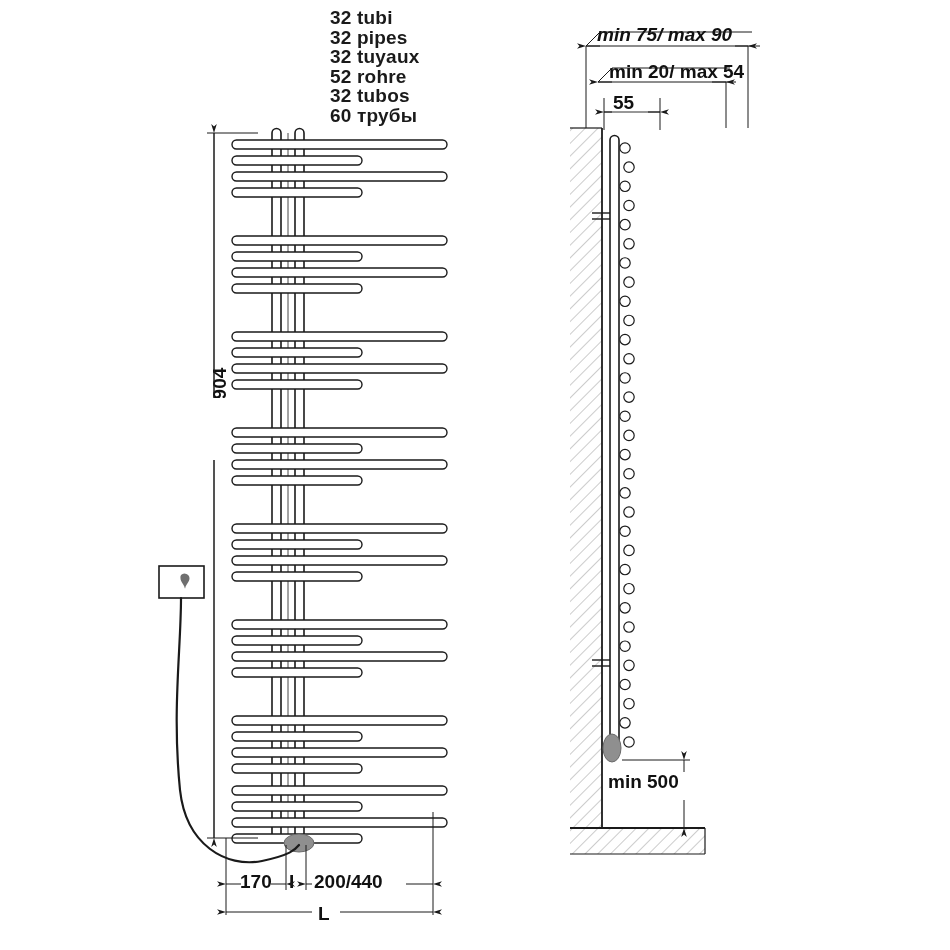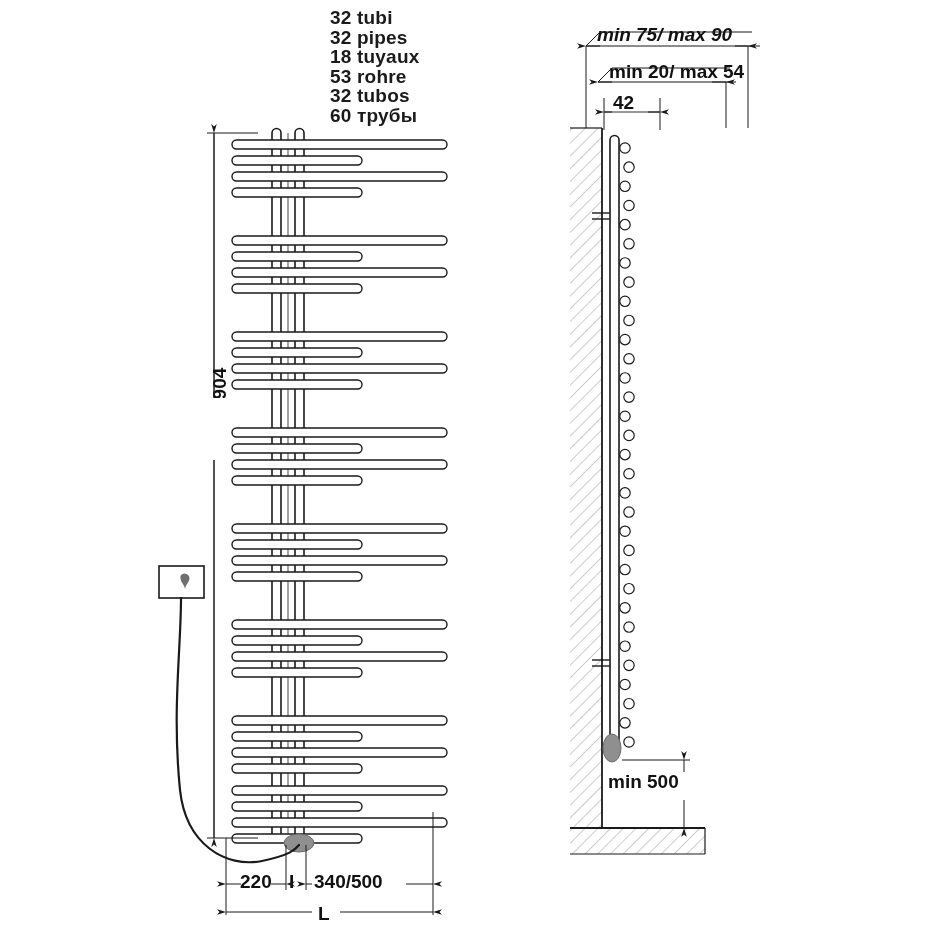--- a/index.html
+++ b/index.html
@@ -54,36 +54,36 @@
   }
 </style>
 </head>
 <body>
 
 <div id="stage">
 
   <div class="pipe-legend">
     <div>32 tubi</div>
     <div class="it">32 pipes</div>
-    <div class="it">18 tuyaux</div>
-    <div class="it">53 rohre</div>
+    <div class="it">32 tuyaux</div>
+    <div class="it">52 rohre</div>
     <div class="it">32 tubos</div>
     <div class="it">60 трубы</div>
   </div>
 
   <div class="lbl dim-text rot" style="left:209px; top:410px;">1904</div>
 
-  <div class="lbl dim-text" style="left:240px; top:871px;">220</div>
+  <div class="lbl dim-text" style="left:240px; top:871px;">170</div>
   <div class="lbl dim-text" style="left:289px; top:871px;">I</div>
-  <div class="lbl dim-text" style="left:314px; top:871px;">340/500</div>
+  <div class="lbl dim-text" style="left:314px; top:871px;">200/440</div>
   <div class="lbl dim-text" style="left:318px; top:903px;">L</div>
 
   <div class="lbl dim-text" style="left:597px; top:24px;font-style:italic;">min 75/ max 90</div>
   <div class="lbl dim-text" style="left:609px; top:61px;">min 20/ max 54</div>
-  <div class="lbl dim-text" style="left:613px; top:92px;">42</div>
+  <div class="lbl dim-text" style="left:613px; top:92px;">55</div>
   <div class="lbl dim-text" style="left:608px; top:771px;">min 500</div>
 
   <svg id="drawing" viewBox="0 0 950 950">
     <defs>
       <pattern id="hatch" width="9" height="9" patternTransform="rotate(45)" patternUnits="userSpaceOnUse">
         <line x1="0" y1="0" x2="0" y2="9" stroke="#9a9a9a" stroke-width="1"></line>
       </pattern>
       <marker id="arrStart" markerWidth="10" markerHeight="8" refX="9" refY="4" orient="auto">
         <path d="M9,4 L0,1.2 L2.5,4 L0,6.8 Z" fill="#1a1a1a"></path>
       </marker>

